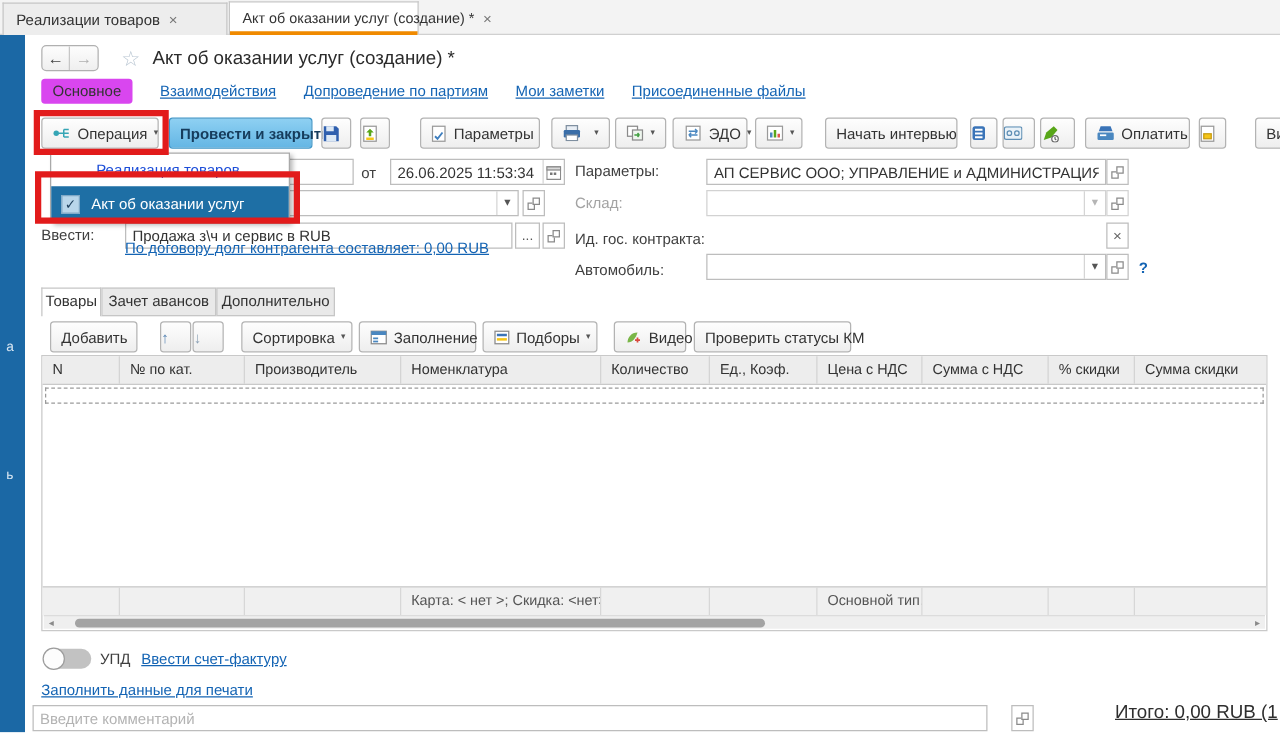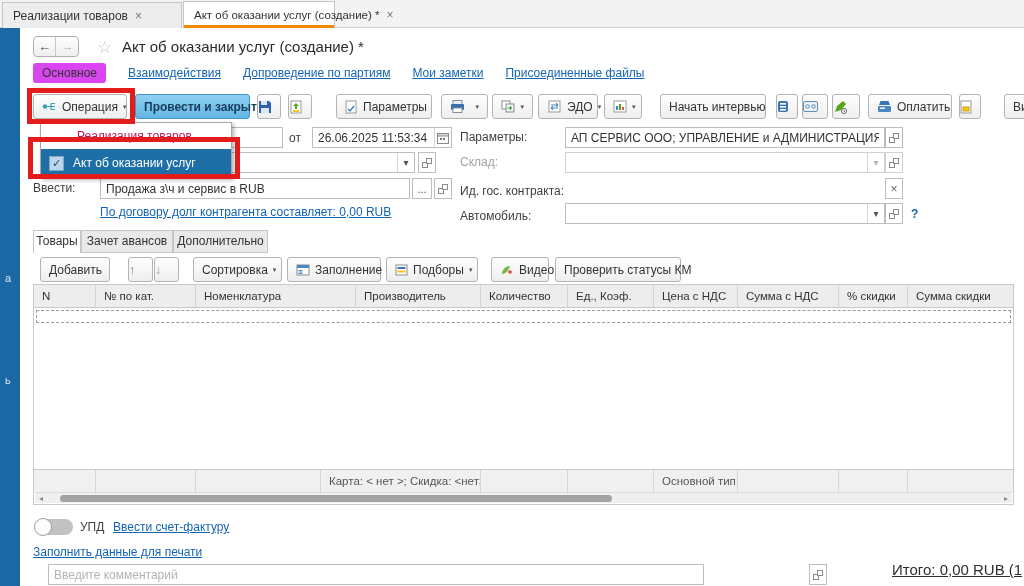--- a/index.html
+++ b/index.html
@@ -37,21 +37,21 @@
   .fld{position:absolute;height:21px;display:flex;align-items:center;background:#fff;border:1px solid #bdbdbd}
   .fld input{flex:1;min-width:0;border:none;outline:none;font:inherit;font-size:12px;color:#333;padding:0 5px;background:transparent}
   .fld input::placeholder{color:#b3b3b3}
   .fbtn{display:flex;align-items:center;justify-content:center;width:17px;height:100%;border-left:1px solid #d5d5d5;color:#555;cursor:pointer;font-size:10px}
   .sq{position:absolute;height:21px;width:18px;display:flex;align-items:center;justify-content:center;background:#fff;border:1px solid #bdbdbd;cursor:pointer}
   .icon-open{position:relative;width:10px;height:10px;display:inline-block}
   .icon-open i{position:absolute;left:0;bottom:0;width:6px;height:6px;border:1px solid #8a8a8a;background:#fff;display:block}
   .icon-open em{position:absolute;right:0;top:0;width:6px;height:6px;border:1px solid #8a8a8a;background:#fff;display:block}
   
   .menu{position:absolute;left:40px;top:122px;width:192px;background:#fff;border:1px solid #a9a9a9;box-shadow:2px 2px 4px rgba(0,0,0,.3);z-index:50}
-  .mi1{height:26px;line-height:26px;padding-left:36px;color:#be185d;white-space:nowrap}
+  .mi1{height:26px;line-height:26px;padding-left:36px;color:#1d4ed8;white-space:nowrap}
   .mi2{height:28px;display:flex;align-items:center;gap:9px;padding-left:8px;background:#1e6fa5;color:#fff;white-space:nowrap}
   .chk{width:15px;height:15px;background:#b9d6ea;border:1px solid #7fa8c6;display:flex;align-items:center;justify-content:center;font-size:11px;color:#1d3f5c}
   .redbox{position:absolute;border:5px solid #e21b1b;z-index:60;pointer-events:none}
   
   .dtab{position:absolute;top:230px;height:23px;line-height:21px;text-align:center;background:#e9e9e9;border:1px solid #c6c6c6;color:#333;cursor:pointer}
   .dtab.active{background:#fff;border-bottom:none;z-index:2}
   
   .ttoolbar{position:absolute;left:40px;top:257px;display:flex;align-items:flex-start;height:25px}
   .tbl{position:absolute;left:33px;top:284px;width:981px;height:221px;border:1px solid #c9c9c9;background:#fff}
   .thead{position:absolute;left:0;top:0;right:0;height:23px;background:#ededed;border-bottom:1px solid #c9c9c9;display:flex}
@@ -271,21 +271,21 @@
   <div class="fld" style="left:100px;top:178px;width:310px">
     <input readonly="" value="Продажа з\ч и сервис в RUB" style="">
   </div>
   <div class="sq" style="left:412px;top:178px;width:20px;font-size:11px;color:#555">...</div>
   <div class="sq" style="left:434px;top:178px">
       <span class="icon-open">
         <i></i>
         <em></em>
       </span>
     </div>
-  <div class="link" style="position:absolute;left:100px;top:205px">По договору долг контрагента составляет: 0,00 RUB</div>
+  <div class="link" style="position:absolute;left:100px;top:191px">По договору долг контрагента составляет: 0,00 RUB</div>
 
   <div class="lbl" style="position:absolute;left:460px;top:130px">Параметры:</div>
   <div class="fld" style="left:565px;top:127px;width:320px">
     <input readonly="" value="АП СЕРВИС ООО; УПРАВЛЕНИЕ и АДМИНИСТРАЦИЯ; Кръст" style="">
   </div>
   <div class="sq" style="left:885px;top:127px">
       <span class="icon-open">
         <i></i>
         <em></em>
       </span>
@@ -374,22 +374,22 @@
         </span>
       <span>Видео</span>
     </button>
     <button class="btn" style="margin-left:6px;width:126px">Проверить статусы КМ</button>
   </div>
 
   <div class="tbl">
     <div class="thead">
       <div class="cell" style="width:62px">N</div>
       <div class="cell" style="width:100px">№ по кат.</div>
+      <div class="cell" style="width:125px">Производитель</div>
       <div class="cell" style="width:160px">Номенклатура</div>
-      <div class="cell" style="width:125px">Производитель</div>
       <div class="cell" style="width:87px">Количество</div>
       <div class="cell" style="width:86px">Ед., Коэф.</div>
       <div class="cell" style="width:84px">Цена с НДС</div>
       <div class="cell" style="width:101px">Сумма с НДС</div>
       <div class="cell" style="width:69px">% скидки</div>
       <div class="cell" style="width:107px;border-right:none">Сумма скидки</div>
     </div>
     <div class="dash"></div>
     <div class="tfoot">
       <div class="cell" style="width:62px"></div>
@@ -410,21 +410,21 @@
     </div>
   </div>
 
   <div class="toggle">
       <div class="knob"></div>
     </div>
   <div class="lbl" style="position:absolute;left:80px;top:520px">УПД</div>
   <div class="link" style="position:absolute;left:113px;top:520px">Ввести счет-фактуру</div>
   <div class="link" style="position:absolute;left:33px;top:545px">Заполнить данные для печати</div>
 
-  <div class="fld" style="left:48px;top:564px;width:656px">
+  <div class="fld" style="left:26px;top:564px;width:764px">
     <input placeholder="Введите комментарий" style="">
   </div>
   <div class="sq" style="left:809px;top:564px">
       <span class="icon-open">
         <i></i>
         <em></em>
       </span>
     </div>
 
   <div class="total">Итого: 0,00 RUB (1</div>

